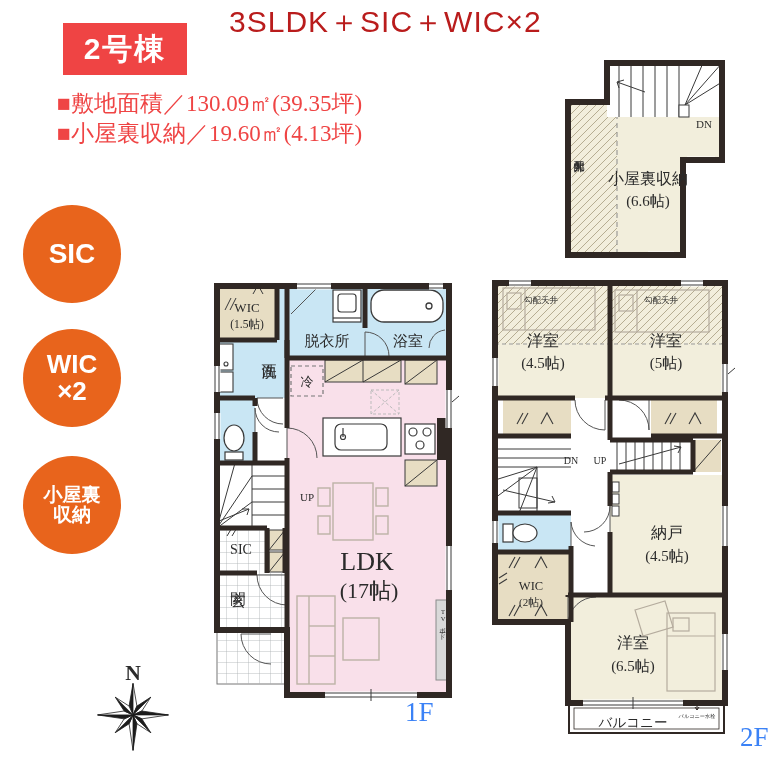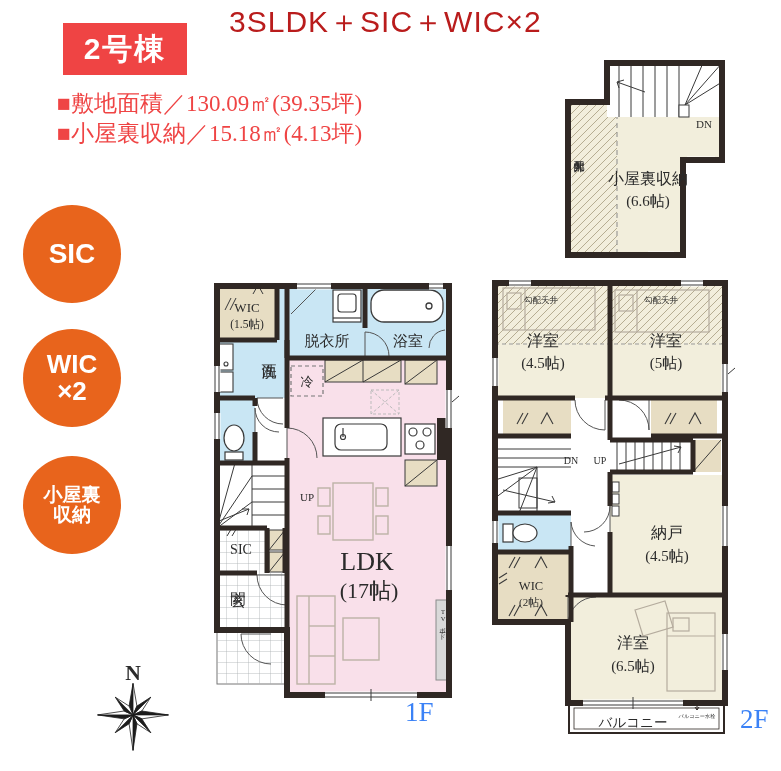--- a/index.html
+++ b/index.html
@@ -35,21 +35,21 @@
     </pattern>
   </defs>
 </svg>
 
 <div class="abs badge">2号棟</div>
 <div class="abs title">
   <div>3SLDK＋SIC＋WIC×2</div>
 </div>
 <div class="abs specs">
   <div>■敷地面積／130.09㎡(39.35坪)</div>
-  <div>■小屋裏収納／15.18㎡(4.13坪)</div>
+  <div>■小屋裏収納／19.60㎡(4.13坪)</div>
 </div>
 
 <div class="abs fcircle fc0">
   <span>SIC</span>
 </div>
 <div class="abs fcircle fc1">
   <span>WIC</span>
   <span>×2</span>
 </div>
 <div class="abs fcircle fc2">
@@ -437,21 +437,21 @@
   <text x="183" y="90" font-size="15" text-anchor="middle">(5帖)</text>
   <text x="88" y="186" font-size="10" text-anchor="middle">DN</text>
   <text x="117" y="186" font-size="10" text-anchor="middle">UP</text>
   <text x="184" y="260" font-size="16" text-anchor="middle">納戸</text>
   <text x="184" y="283" font-size="15" text-anchor="middle">(4.5帖)</text>
   <text x="48" y="312" font-size="12.5" text-anchor="middle">WIC</text>
   <text x="48" y="328" font-size="11" text-anchor="middle">(2帖)</text>
   <text x="150" y="370" font-size="16" text-anchor="middle">洋室</text>
   <text x="150" y="393" font-size="15" text-anchor="middle">(6.5帖)</text>
 </svg>
-<div class="abs floorlabel" style="left:740px;top:704px">2F</div>
+<div class="abs floorlabel" style="left:740px;top:722px">2F</div>
 
 <svg class="abs" style="left:78px;top:652px" width="112" height="118" viewBox="0 0 112 120">
   <text x="55" y="28" font-size="22" font-weight="bold" text-anchor="middle">N</text>
   <g stroke="#1c1c1c" stroke-width="0.8">
     <polygon points="55,32 51,55 55,64" fill="#1c1c1c"></polygon>
       <polygon points="55,32 59,55 55,64" fill="#fff"></polygon>
     <polygon points="73,46 59,55 55,64" fill="#1c1c1c"></polygon>
       <polygon points="73,46 64,60 55,64" fill="#fff"></polygon>
     <polygon points="91,64 64,60 55,64" fill="#1c1c1c"></polygon>
       <polygon points="91,64 64,68 55,64" fill="#fff"></polygon>

